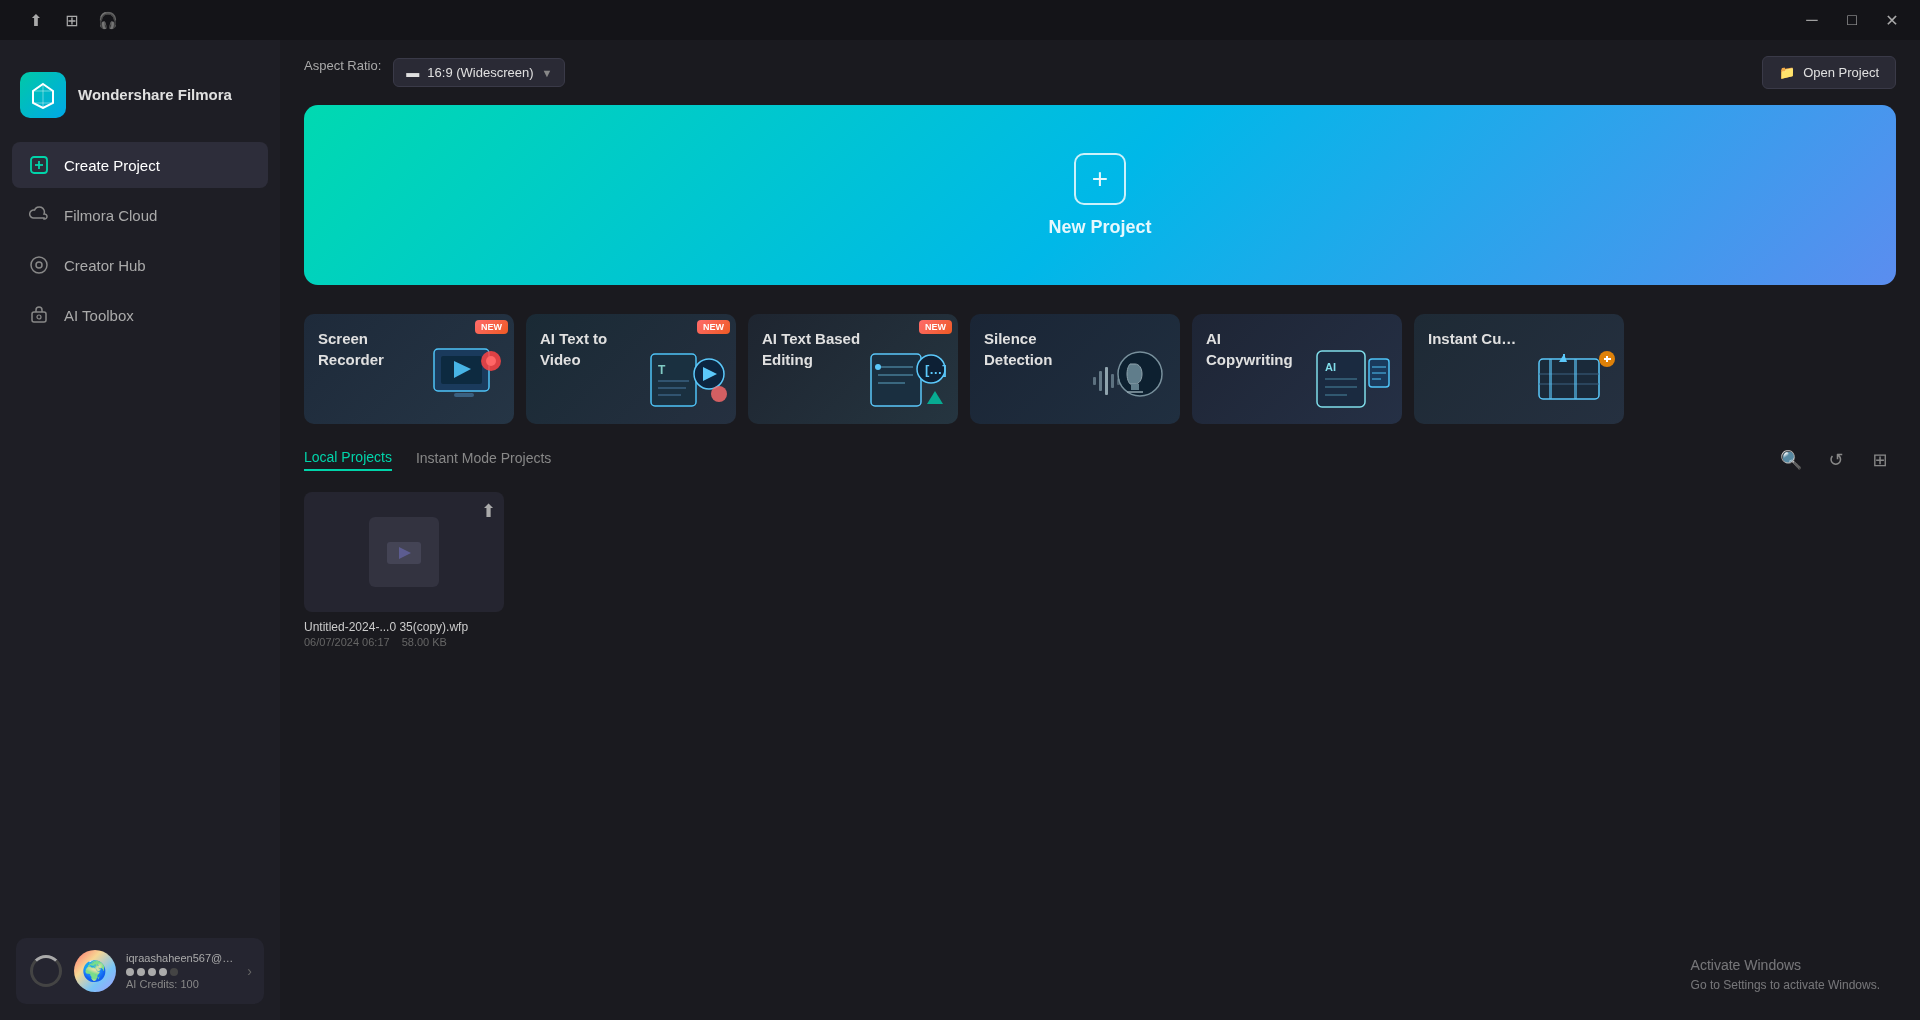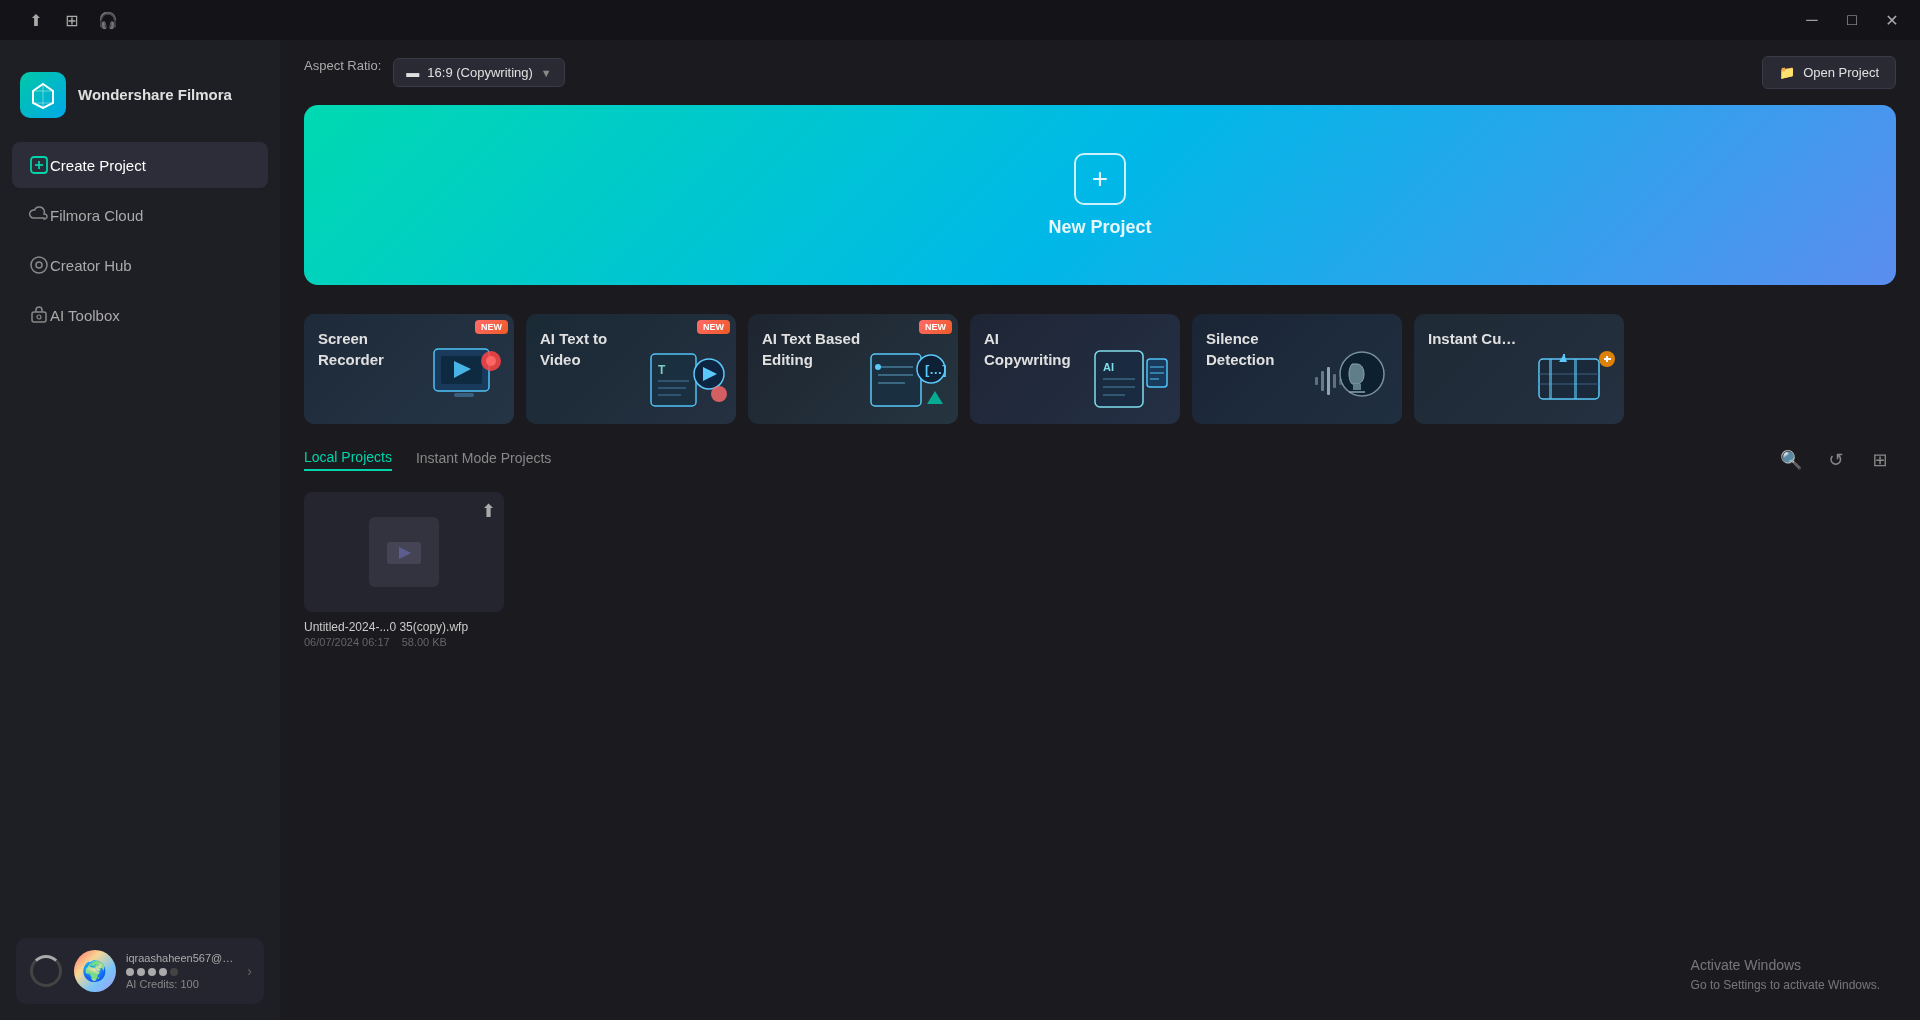--- a/index.html
+++ b/index.html
@@ -105,20 +105,21 @@
 
     .nav-items {
       display: flex;
       flex-direction: column;
       gap: 4px;
       padding: 0 12px;
     }
     .nav-item {
       display: flex;
       align-items: center;
+      gap: 14px;
       padding: 12px 16px;
       border-radius: 8px;
       cursor: pointer;
       color: #aaa;
       font-size: 15px;
       font-weight: 500;
       transition: background 0.15s;
     }
     .nav-item.active {
       background: #2d2d3a;
@@ -555,21 +556,21 @@
     </div>
   </div>
 
   <div class="content">
 
     <div class="top-bar">
       <div class="aspect-ratio-selector">
         <span class="aspect-label">Aspect Ratio:</span>
         <div class="aspect-dropdown">
           <span>▬</span>
-          <span>16:9 (Copywriting)</span>
+          <span>16:9 (Widescreen)</span>
           <span class="aspect-dropdown-icon">▼</span>
         </div>
       </div>
       <button class="open-project-btn">
         <span>📁</span>
         <span>Open Project</span>
       </button>
     </div>
 
     <div class="hero-banner">
@@ -623,51 +624,51 @@
             <line x1="15" y1="36" x2="50" y2="36" stroke="#3a6880" stroke-width="2"></line>
             <line x1="15" y1="44" x2="42" y2="44" stroke="#3a6880" stroke-width="2"></line>
             <circle cx="15" cy="28" r="3" fill="#5bc8fa"></circle>
             <circle cx="68" cy="30" r="14" fill="#0d2035" stroke="#5bc8fa" stroke-width="1.5"></circle>
             <text x="62" y="35" font-size="13" fill="#5bc8fa" font-weight="bold">[…]</text>
             <path d="M72 52 L80 65 L64 65 Z" fill="#00c9a7" opacity="0.8"></path>
           </svg>
         </div>
       </div>
 
+      <div class="feature-card card-silence-detection">
+        <span class="feature-card-label">Silence Detection</span>
+        <div class="fc-icon">
+          <svg viewBox="0 0 90 80" fill="none" xmlns="http://www.w3.org/2000/svg">
+            <circle cx="55" cy="35" r="22" fill="#0d2030" stroke="#78909c" stroke-width="1.5"></circle>
+            <path d="M45 25 C45 25 42 28 42 35 C42 42 45 45 45 45 L50 45 C54 45 57 41 57 35 C57 29 54 25 50 25 Z" fill="#607d8b" stroke="#90a4ae" stroke-width="1"></path>
+            <rect x="46" y="45" width="8" height="6" fill="#607d8b"></rect>
+            <line x1="42" y1="53" x2="58" y2="53" stroke="#90a4ae" stroke-width="1.5"></line>
+
+            <rect x="8" y="38" width="3" height="8" rx="1" fill="#78909c" opacity="0.7"></rect>
+            <rect x="14" y="32" width="3" height="20" rx="1" fill="#78909c" opacity="0.8"></rect>
+            <rect x="20" y="28" width="3" height="28" rx="1" fill="#90a4ae"></rect>
+            <rect x="26" y="35" width="3" height="14" rx="1" fill="#78909c" opacity="0.7"></rect>
+            <rect x="32" y="40" width="3" height="6" rx="1" fill="#78909c" opacity="0.5"></rect>
+          </svg>
+        </div>
+      </div>
+
       <div class="feature-card card-ai-copywriting">
         <span class="feature-card-label">AI Copywriting</span>
         <div class="fc-icon">
           <svg viewBox="0 0 90 80" fill="none" xmlns="http://www.w3.org/2000/svg">
             <rect x="10" y="12" width="48" height="56" rx="5" fill="#1a2a40" stroke="#80deea" stroke-width="1.5"></rect>
             <text x="18" y="32" font-size="11" fill="#80deea" font-weight="bold">AI</text>
             <line x1="18" y1="40" x2="50" y2="40" stroke="#3a6880" stroke-width="1.5"></line>
             <line x1="18" y1="48" x2="50" y2="48" stroke="#3a6880" stroke-width="1.5"></line>
             <line x1="18" y1="56" x2="40" y2="56" stroke="#3a6880" stroke-width="1.5"></line>
             <rect x="62" y="20" width="20" height="28" rx="3" fill="#1a3a5c" stroke="#4fc3f7" stroke-width="1.5"></rect>
             <line x1="65" y1="28" x2="79" y2="28" stroke="#4fc3f7" stroke-width="1"></line>
             <line x1="65" y1="34" x2="79" y2="34" stroke="#4fc3f7" stroke-width="1"></line>
             <line x1="65" y1="40" x2="74" y2="40" stroke="#4fc3f7" stroke-width="1"></line>
-          </svg>
-        </div>
-      </div>
-
-      <div class="feature-card card-silence-detection">
-        <span class="feature-card-label">Silence Detection</span>
-        <div class="fc-icon">
-          <svg viewBox="0 0 90 80" fill="none" xmlns="http://www.w3.org/2000/svg">
-            <circle cx="55" cy="35" r="22" fill="#0d2030" stroke="#78909c" stroke-width="1.5"></circle>
-            <path d="M45 25 C45 25 42 28 42 35 C42 42 45 45 45 45 L50 45 C54 45 57 41 57 35 C57 29 54 25 50 25 Z" fill="#607d8b" stroke="#90a4ae" stroke-width="1"></path>
-            <rect x="46" y="45" width="8" height="6" fill="#607d8b"></rect>
-            <line x1="42" y1="53" x2="58" y2="53" stroke="#90a4ae" stroke-width="1.5"></line>
-
-            <rect x="8" y="38" width="3" height="8" rx="1" fill="#78909c" opacity="0.7"></rect>
-            <rect x="14" y="32" width="3" height="20" rx="1" fill="#78909c" opacity="0.8"></rect>
-            <rect x="20" y="28" width="3" height="28" rx="1" fill="#90a4ae"></rect>
-            <rect x="26" y="35" width="3" height="14" rx="1" fill="#78909c" opacity="0.7"></rect>
-            <rect x="32" y="40" width="3" height="6" rx="1" fill="#78909c" opacity="0.5"></rect>
           </svg>
         </div>
       </div>
 
       <div class="feature-card card-instant-cut">
         <span class="feature-card-label">Instant Cu…</span>
         <div class="fc-icon">
           <svg viewBox="0 0 90 80" fill="none" xmlns="http://www.w3.org/2000/svg">
             <rect x="10" y="20" width="60" height="40" rx="4" fill="#1a2a3a" stroke="#5bc8fa" stroke-width="1.5"></rect>
             <line x1="10" y1="35" x2="70" y2="35" stroke="#3a6080" stroke-width="1"></line>

